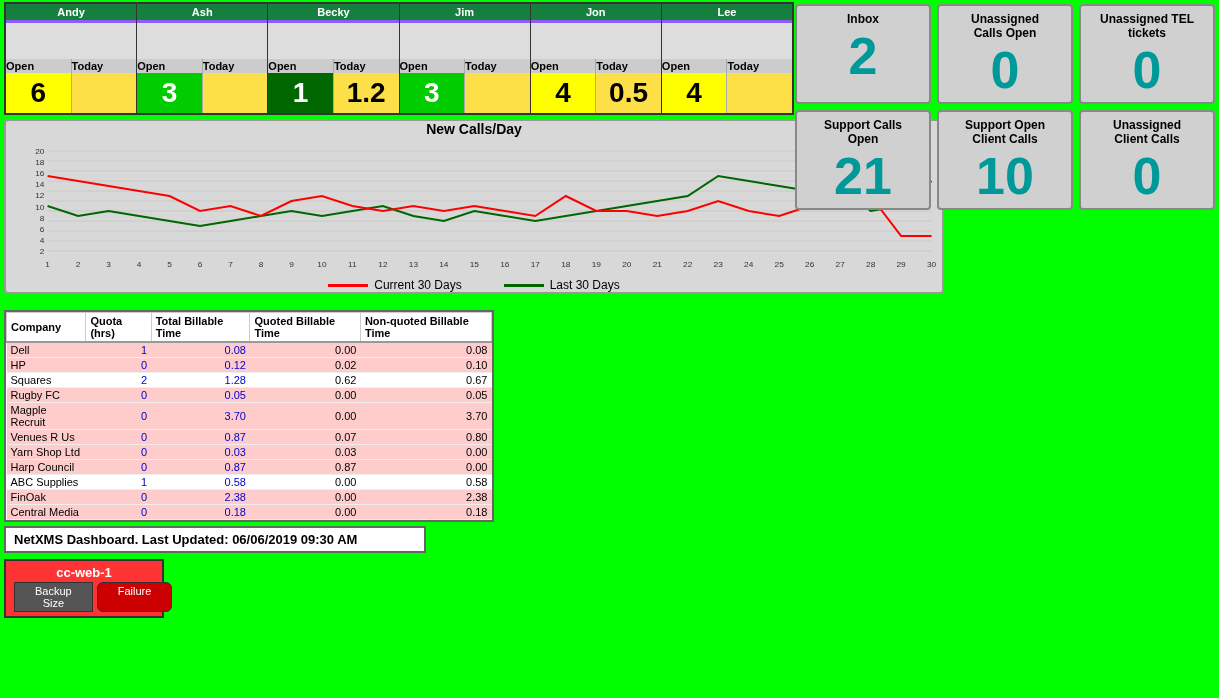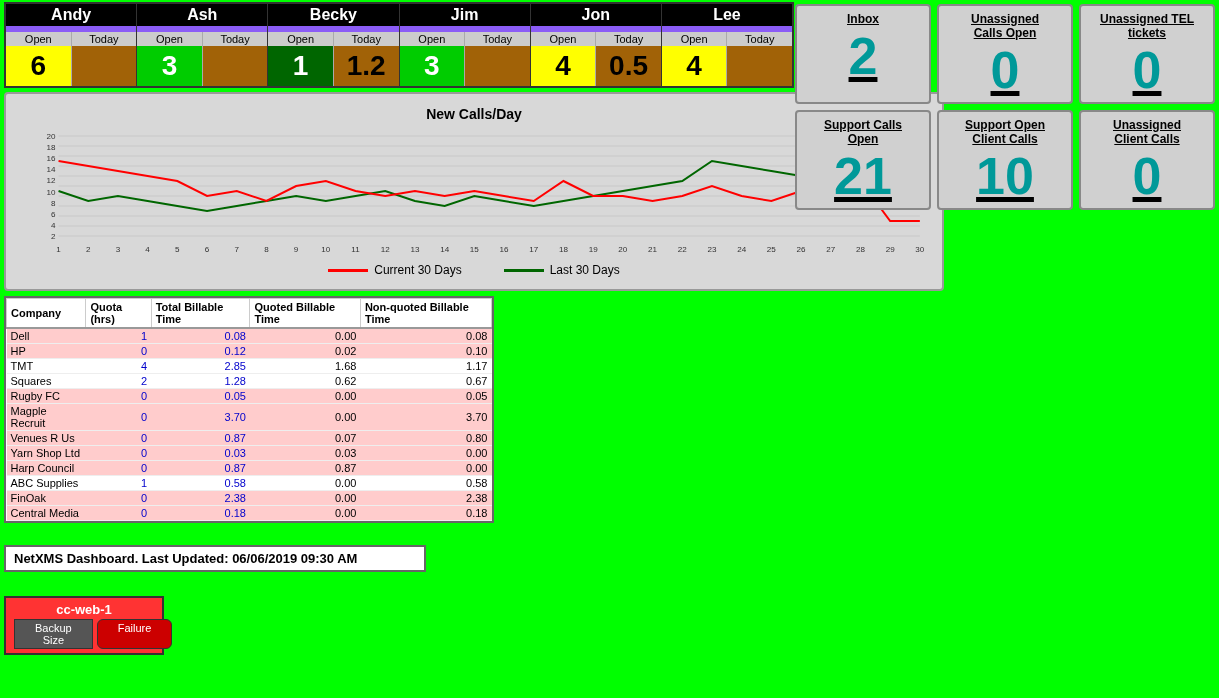--- a/index.html
+++ b/index.html
@@ -20,65 +20,66 @@
       border: 2px solid #333;
       background: #ddd;
     }
     .agent-col {
       flex: 1;
       border-right: 1px solid #333;
       text-align: center;
     }
     .agent-col:last-child { border-right: none; }
     .agent-name {
-      background: #000000;
+      background: #15803d;
       color: #fff;
       font-weight: bold;
-      font-size: 16px;
+      font-size: 11px;
       padding: 2px 0;
-      border-bottom: 6px solid #8b5cf6;
+      border-bottom: 3px solid #8b5cf6;
     }
     .agent-cols-row {
       display: flex;
     }
     .agent-sub {
       flex: 1;
-      text-align: center;
-      font-weight: normal;
+      text-align: left;
+      font-weight: bold;
       font-size: 11px;
       border-right: 1px solid #aaa;
       padding: 1px 0;
       background: #ccc;
+      margin-top: 36px;
     }
     .agent-sub:last-child { border-right: none; }
     .agent-values-row {
       display: flex;
     }
     .agent-value {
       flex: 1;
       text-align: center;
       font-weight: bold;
       font-size: 28px;
       padding: 4px 0;
       border-right: 1px solid #aaa;
     }
     .agent-value:last-child { border-right: none; }
     .val-yellow { background: #ffff00; color: #000; }
     .val-green { background: #00cc00; color: #fff; }
-    .val-white { background: #a16207; color: #000; }
+    .val-white { background: #fde047; color: #000; }
     .val-dark-green { background: #006600; color: #fff; }
 
     
     .chart-container {
       width: 940px;
       background: #d8d8d8;
       border: 2px solid #999;
       border-radius: 4px;
       margin-top: 4px;
-      padding: 12px;
+      padding: 0;
     }
     .chart-title {
       text-align: center;
       font-weight: bold;
       font-size: 14px;
       margin-bottom: 4px;
     }
     .chart-area {
       width: 100%;
       height: 130px;
@@ -185,21 +186,20 @@
       gap: 6px;
       margin-bottom: 6px;
     }
     .info-panel {
       flex: 1;
       background: #d0d0d0;
       border: 2px solid #888;
       border-radius: 4px;
       text-align: center;
       padding: 6px 16px;
-      text-decoration: underline;
     }
     .panel-label {
       font-weight: bold;
       font-size: 12px;
       color: #000;
       margin-bottom: 4px;
     }
     .panel-value {
       font-size: 52px;
       font-weight: bold;
@@ -210,25 +210,24 @@
     
     .top-section {
       display: flex;
       flex-direction: column;
       position: absolute;
       top: 2px;
       left: 4px;
     }
     .bottom-section {
       position: absolute;
-      top: 292px;
+      top: 306px;
       left: 4px;
       display: flex;
       flex-direction: column;
-      gap: 18px;
     }
   </style>
 </head>
 <body>
 
 <div class="top-section">
   <div class="agent-header" id="agent-header">
       <div class="agent-col">
         <div class="agent-name">Andy</div>
         <div class="agent-cols-row">
@@ -389,27 +388,20 @@
             <td class="col-right">0.08</td>
           </tr>
           <tr class="row-pink">
             <td>HP</td>
             <td class="col-right col-blue">0</td>
             <td class="col-right col-blue">0.12</td>
             <td class="col-right">0.02</td>
             <td class="col-right">0.10</td>
           </tr>
           <tr class="row-white">
-            <td>TMT</td>
-            <td class="col-right col-blue">4</td>
-            <td class="col-right col-blue">2.85</td>
-            <td class="col-right">1.68</td>
-            <td class="col-right">1.17</td>
-          </tr>
-          <tr class="row-white">
             <td>Squares</td>
             <td class="col-right col-blue">2</td>
             <td class="col-right col-blue">1.28</td>
             <td class="col-right">0.62</td>
             <td class="col-right">0.67</td>
           </tr>
           <tr class="row-pink">
             <td>Rugby FC</td>
             <td class="col-right col-blue">0</td>
             <td class="col-right col-blue">0.05</td>

